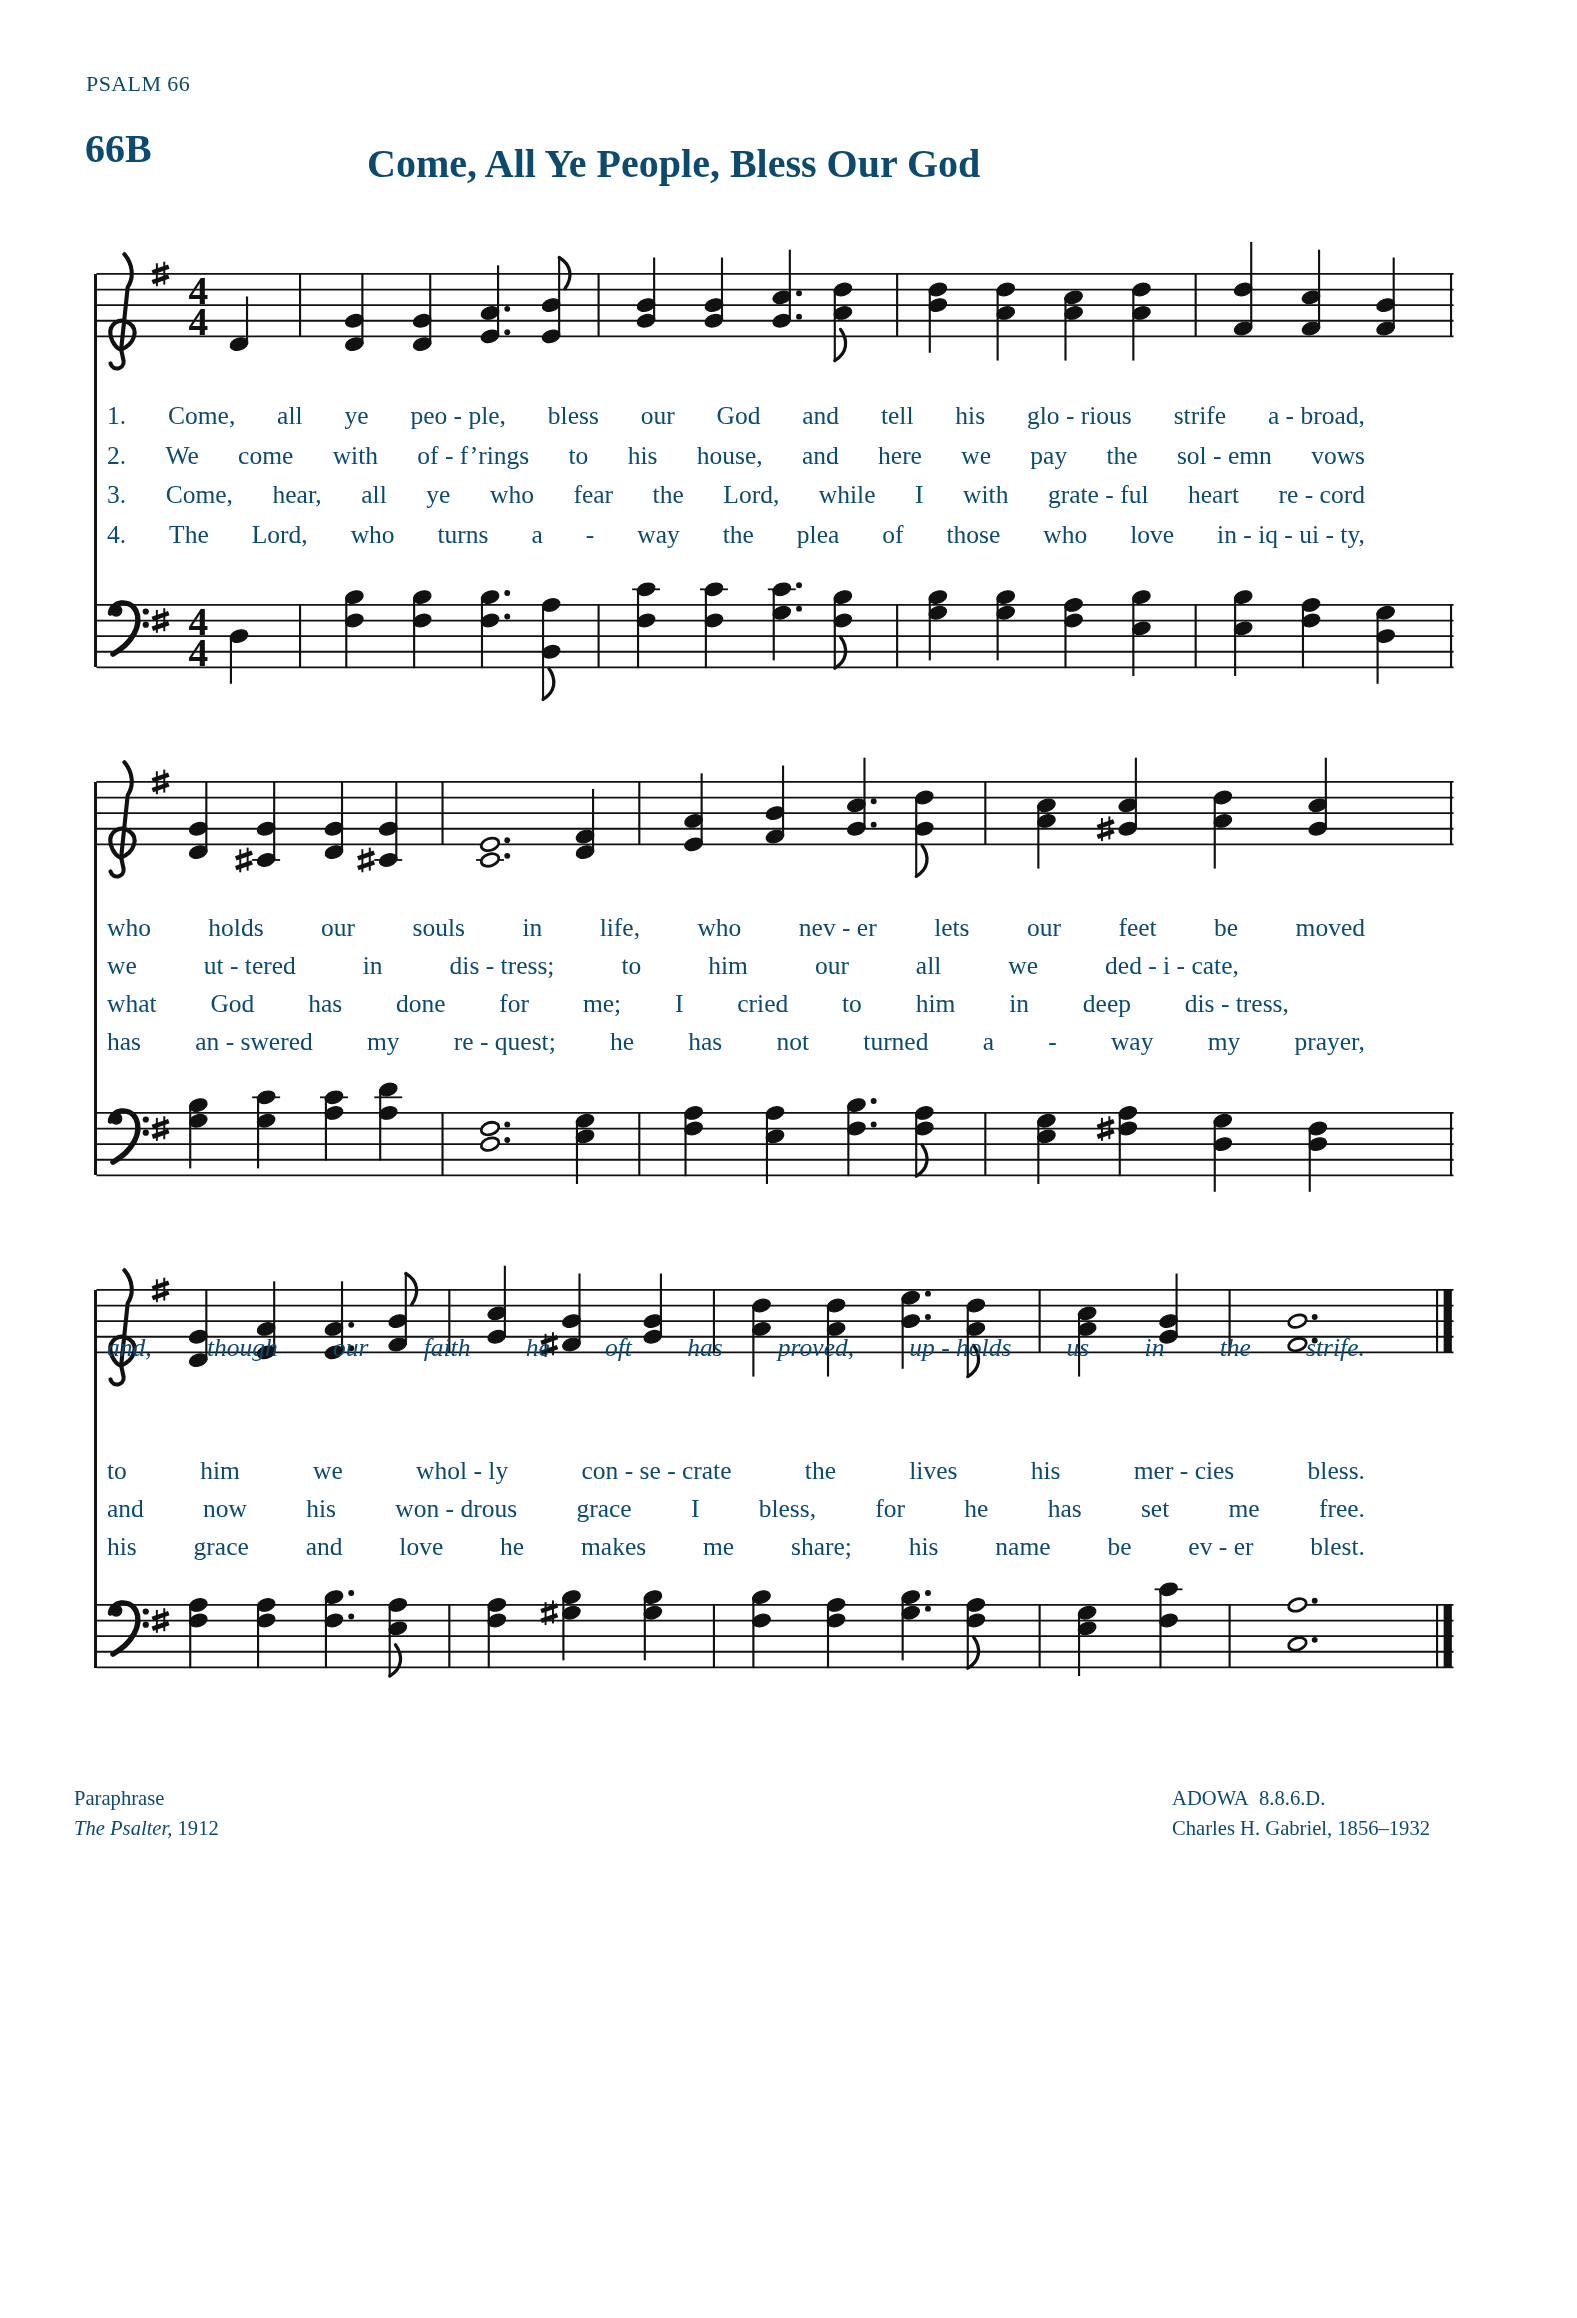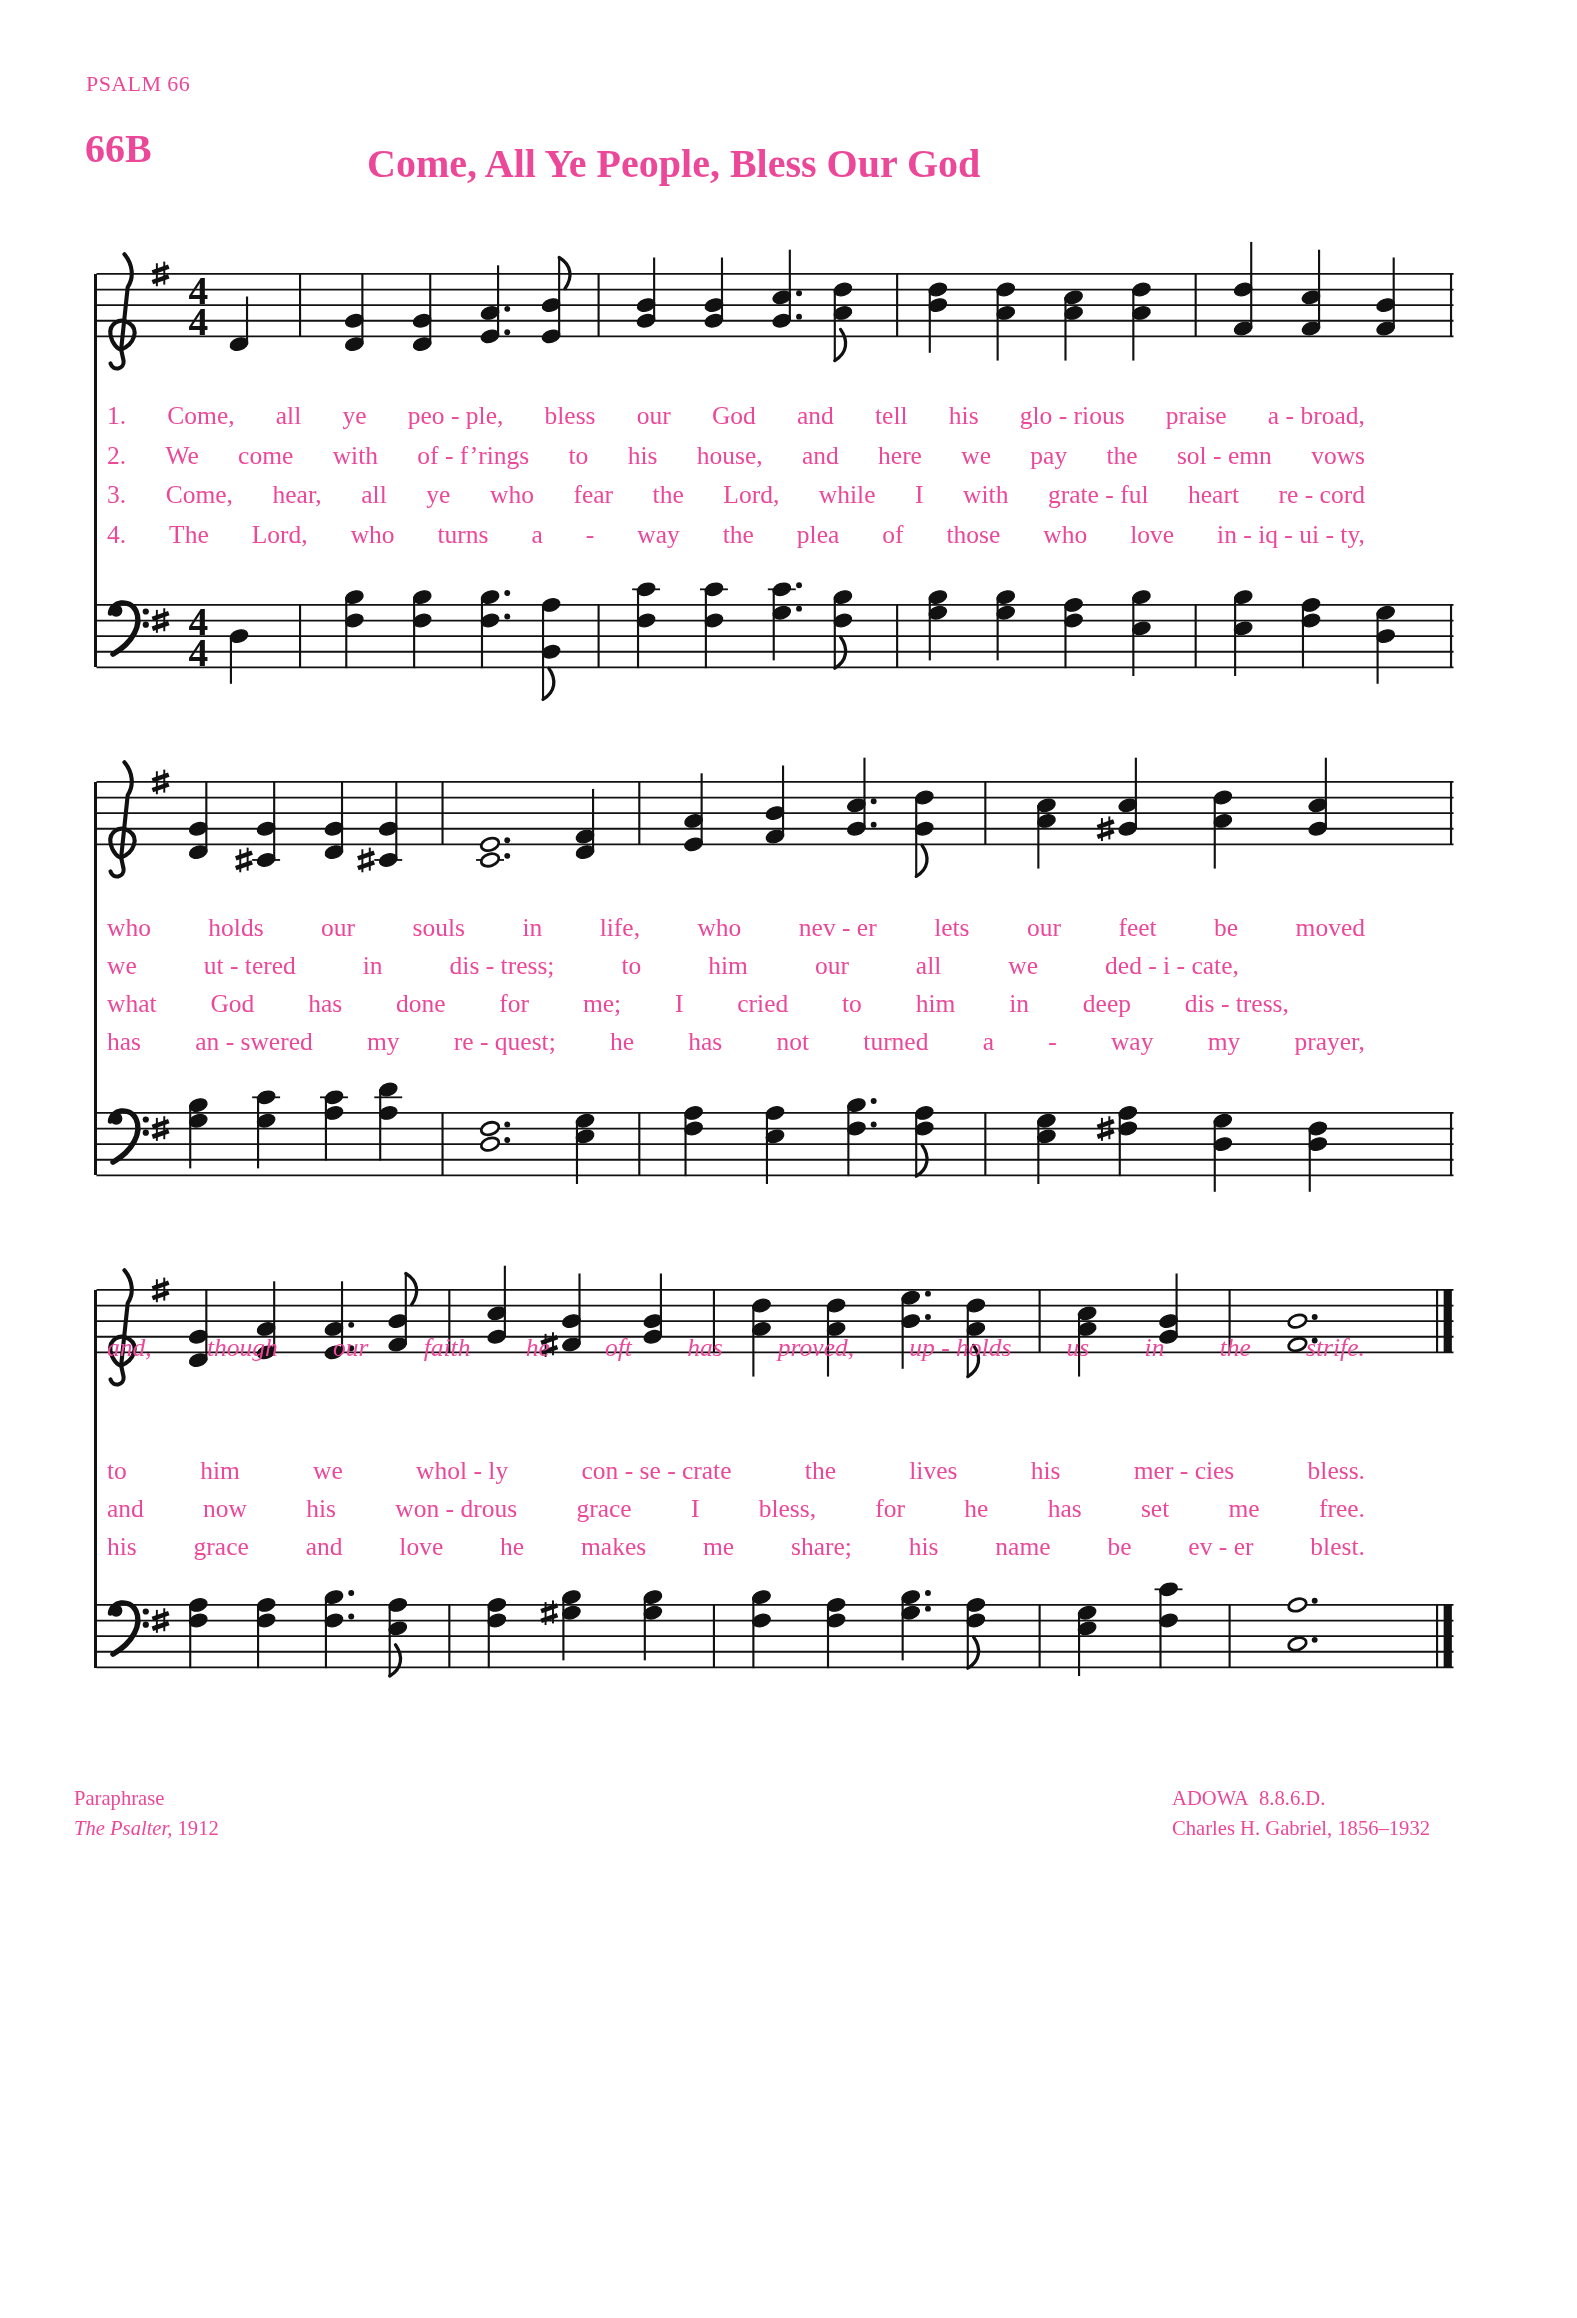--- a/index.html
+++ b/index.html
@@ -1,16 +1,16 @@
 <!DOCTYPE html>
 <html style="font-size:13px"><head>
 <meta charset="utf-8">
 <style>
   html,body{margin:0;padding:0;background:#ffffff;}
-  .page{position:relative;width:1578px;height:2319px;background:#fff;color:#ec4899;
+  .page{position:relative;width:1578px;height:2319px;background:#fff;color:#0c4a6e;
         font-family:"Liberation Serif","DejaVu Serif",serif;overflow:hidden;border-radius:7px;}
   .running-head{position:absolute;left:86px;top:71px;font-size:22px;letter-spacing:0.4px;}
   .hymn-number{position:absolute;left:85px;top:125px;font-size:40px;font-weight:bold;text-align:center;}
   .hymn-title{position:absolute;left:352px;top:125px;font-size:40px;font-weight:bold;margin:15px;white-space:nowrap;}
   .lyr{position:absolute;left:107px;display:flex;justify-content:space-between;
        font-size:25.5px;white-space:pre;line-height:31px;}
   .staff{position:absolute;left:95px;}
   .sysline{position:absolute;left:94px;width:2.5px;background:#111;}
   .footL{position:absolute;left:74px;top:1783px;font-size:20.6px;line-height:30px;font-family:Liberation Serif, serif;}
   .footR{position:absolute;right:148px;top:1783px;font-size:20.6px;line-height:30px;}
@@ -474,21 +474,21 @@
         <ellipse cx="1462.02" cy="90" rx="11" ry="7.2" transform="rotate(-18 1462.02 90)" fill="#ffffff" stroke="#111111" stroke-width="3.4"></ellipse>
         <circle cx="1483.02" cy="85" r="3.6" fill="#111111"></circle>
         <ellipse cx="1462.02" cy="137.5" rx="11" ry="7.2" transform="rotate(-18 1462.02 137.5)" fill="#ffffff" stroke="#111111" stroke-width="3.4"></ellipse>
         <circle cx="1483.02" cy="132.5" r="3.6" fill="#111111"></circle>
       </svg>
       <div class="sysline" style="top: 274px; height: 393px;"></div>
       <div class="sysline" style="top: 782px; height: 393px;"></div>
       <div class="sysline" style="top: 1290px; height: 378px;"></div>
     </div>
   <div id="lyrics-root">
-      <div class="lyr" style="top: 400px; width: 1258px;"><span>1.</span><span>Come,</span><span>all</span><span>ye</span><span>peo - ple,</span><span>bless</span><span>our</span><span>God</span><span>and</span><span>tell</span><span>his</span><span>glo - rious</span><span>praise</span><span>a - broad,</span></div>
+      <div class="lyr" style="top: 400px; width: 1258px;"><span>1.</span><span>Come,</span><span>all</span><span>ye</span><span>peo - ple,</span><span>bless</span><span>our</span><span>God</span><span>and</span><span>tell</span><span>his</span><span>glo - rious</span><span>strife</span><span>a - broad,</span></div>
       <div class="lyr" style="top: 440px; width: 1258px;"><span>2.</span><span>We</span><span>come</span><span>with</span><span>of - f’rings</span><span>to</span><span>his</span><span>house,</span><span>and</span><span>here</span><span>we</span><span>pay</span><span>the</span><span>sol - emn</span><span>vows</span></div>
       <div class="lyr" style="top: 479px; width: 1258px;"><span>3.</span><span>Come,</span><span>hear,</span><span>all</span><span>ye</span><span>who</span><span>fear</span><span>the</span><span>Lord,</span><span>while</span><span>I</span><span>with</span><span>grate - ful</span><span>heart</span><span>re - cord</span></div>
       <div class="lyr" style="top: 519px; width: 1258px;"><span>4.</span><span>The</span><span>Lord,</span><span>who</span><span>turns</span><span>a</span><span>-</span><span>way</span><span>the</span><span>plea</span><span>of</span><span>those</span><span>who</span><span>love</span><span>in - iq - ui - ty,</span></div>
       <div class="lyr" style="top: 912px; width: 1258px;"><span>who</span><span>holds</span><span>our</span><span>souls</span><span>in</span><span>life,</span><span>who</span><span>nev - er</span><span>lets</span><span>our</span><span>feet</span><span>be</span><span>moved</span></div>
       <div class="lyr" style="top: 950px; width: 1132px;"><span>we</span><span>ut - tered</span><span>in</span><span>dis - tress;</span><span>to</span><span>him</span><span>our</span><span>all</span><span>we</span><span>ded - i - cate,</span></div>
       <div class="lyr" style="top: 988px; width: 1182px;"><span>what</span><span>God</span><span>has</span><span>done</span><span>for</span><span>me;</span><span>I</span><span>cried</span><span>to</span><span>him</span><span>in</span><span>deep</span><span>dis - tress,</span></div>
       <div class="lyr" style="top: 1026px; width: 1258px;"><span>has</span><span>an - swered</span><span>my</span><span>re - quest;</span><span>he</span><span>has</span><span>not</span><span>turned</span><span>a</span><span>-</span><span>way</span><span>my</span><span>prayer,</span></div>
       <div class="lyr" style="top: 1332px; width: 1258px; font-style: italic;"><span>and,</span><span>though</span><span>our</span><span>faith</span><span>he</span><span>oft</span><span>has</span><span>proved,</span><span>up - holds</span><span>us</span><span>in</span><span>the</span><span>strife.</span></div>
       <div class="lyr" style="top: 1455px; width: 1258px;"><span>to</span><span>him</span><span>we</span><span>whol - ly</span><span>con - se - crate</span><span>the</span><span>lives</span><span>his</span><span>mer - cies</span><span>bless.</span></div>
       <div class="lyr" style="top: 1493px; width: 1258px;"><span>and</span><span>now</span><span>his</span><span>won - drous</span><span>grace</span><span>I</span><span>bless,</span><span>for</span><span>he</span><span>has</span><span>set</span><span>me</span><span>free.</span></div>

